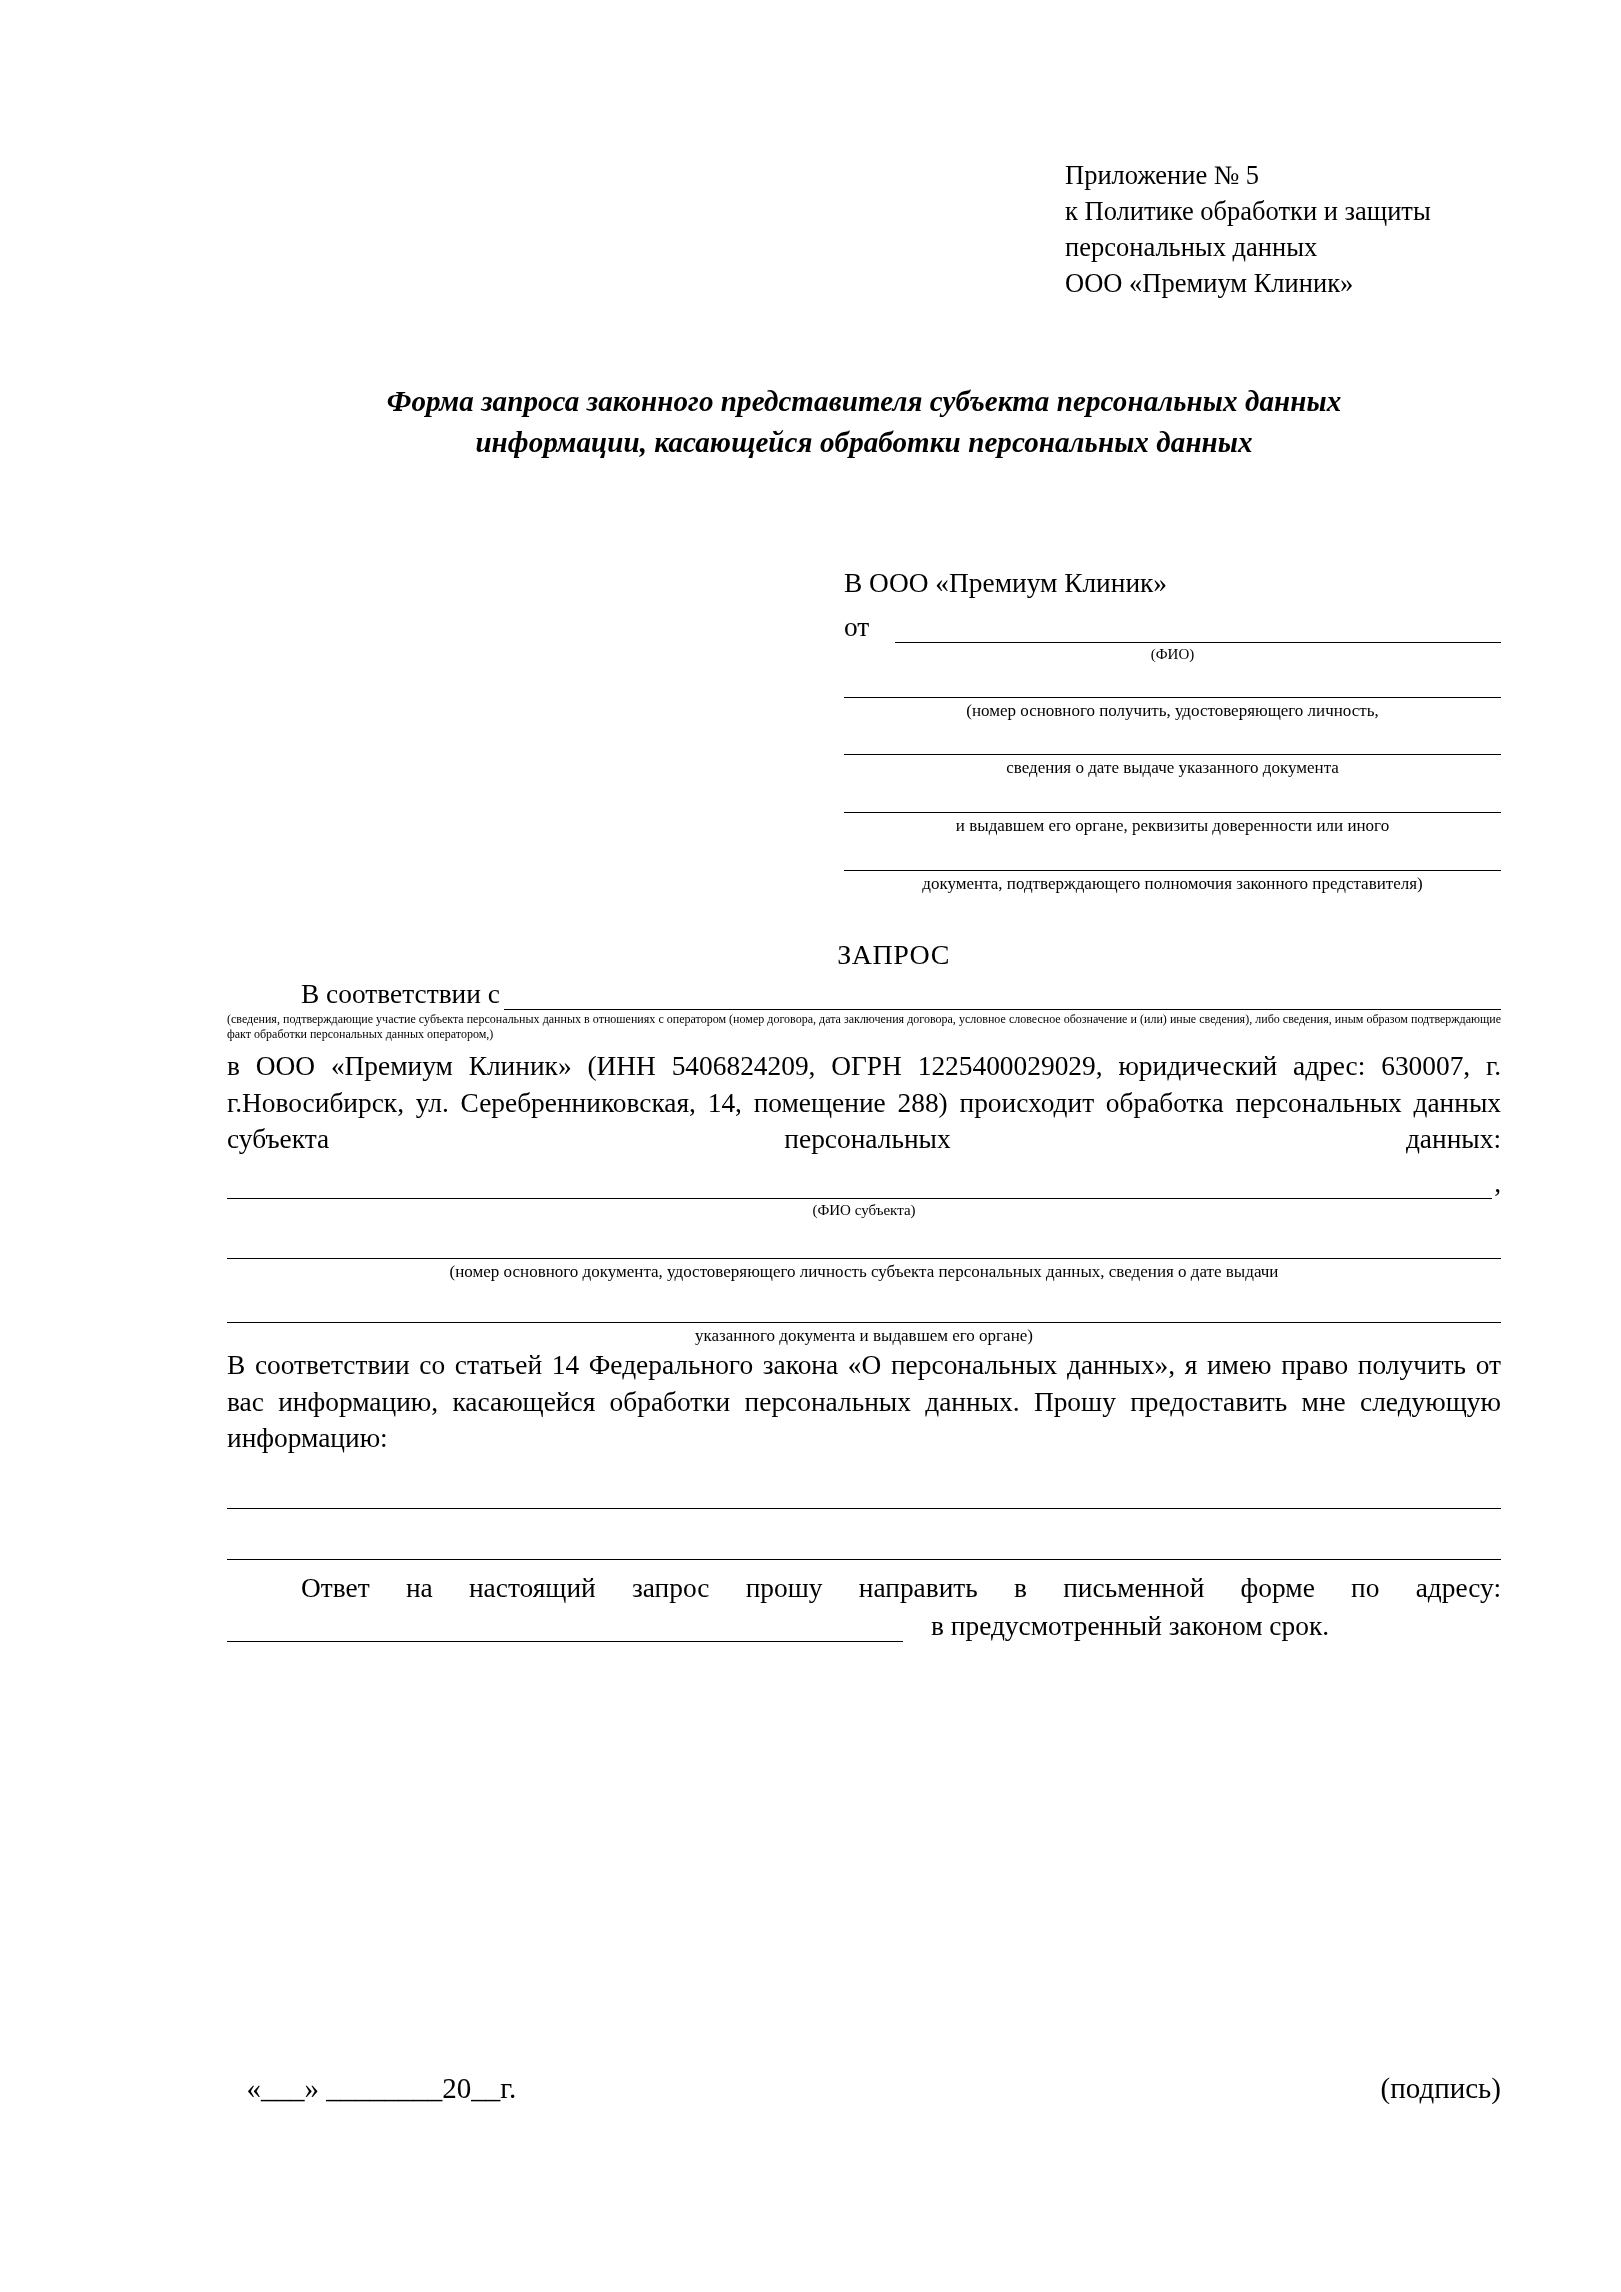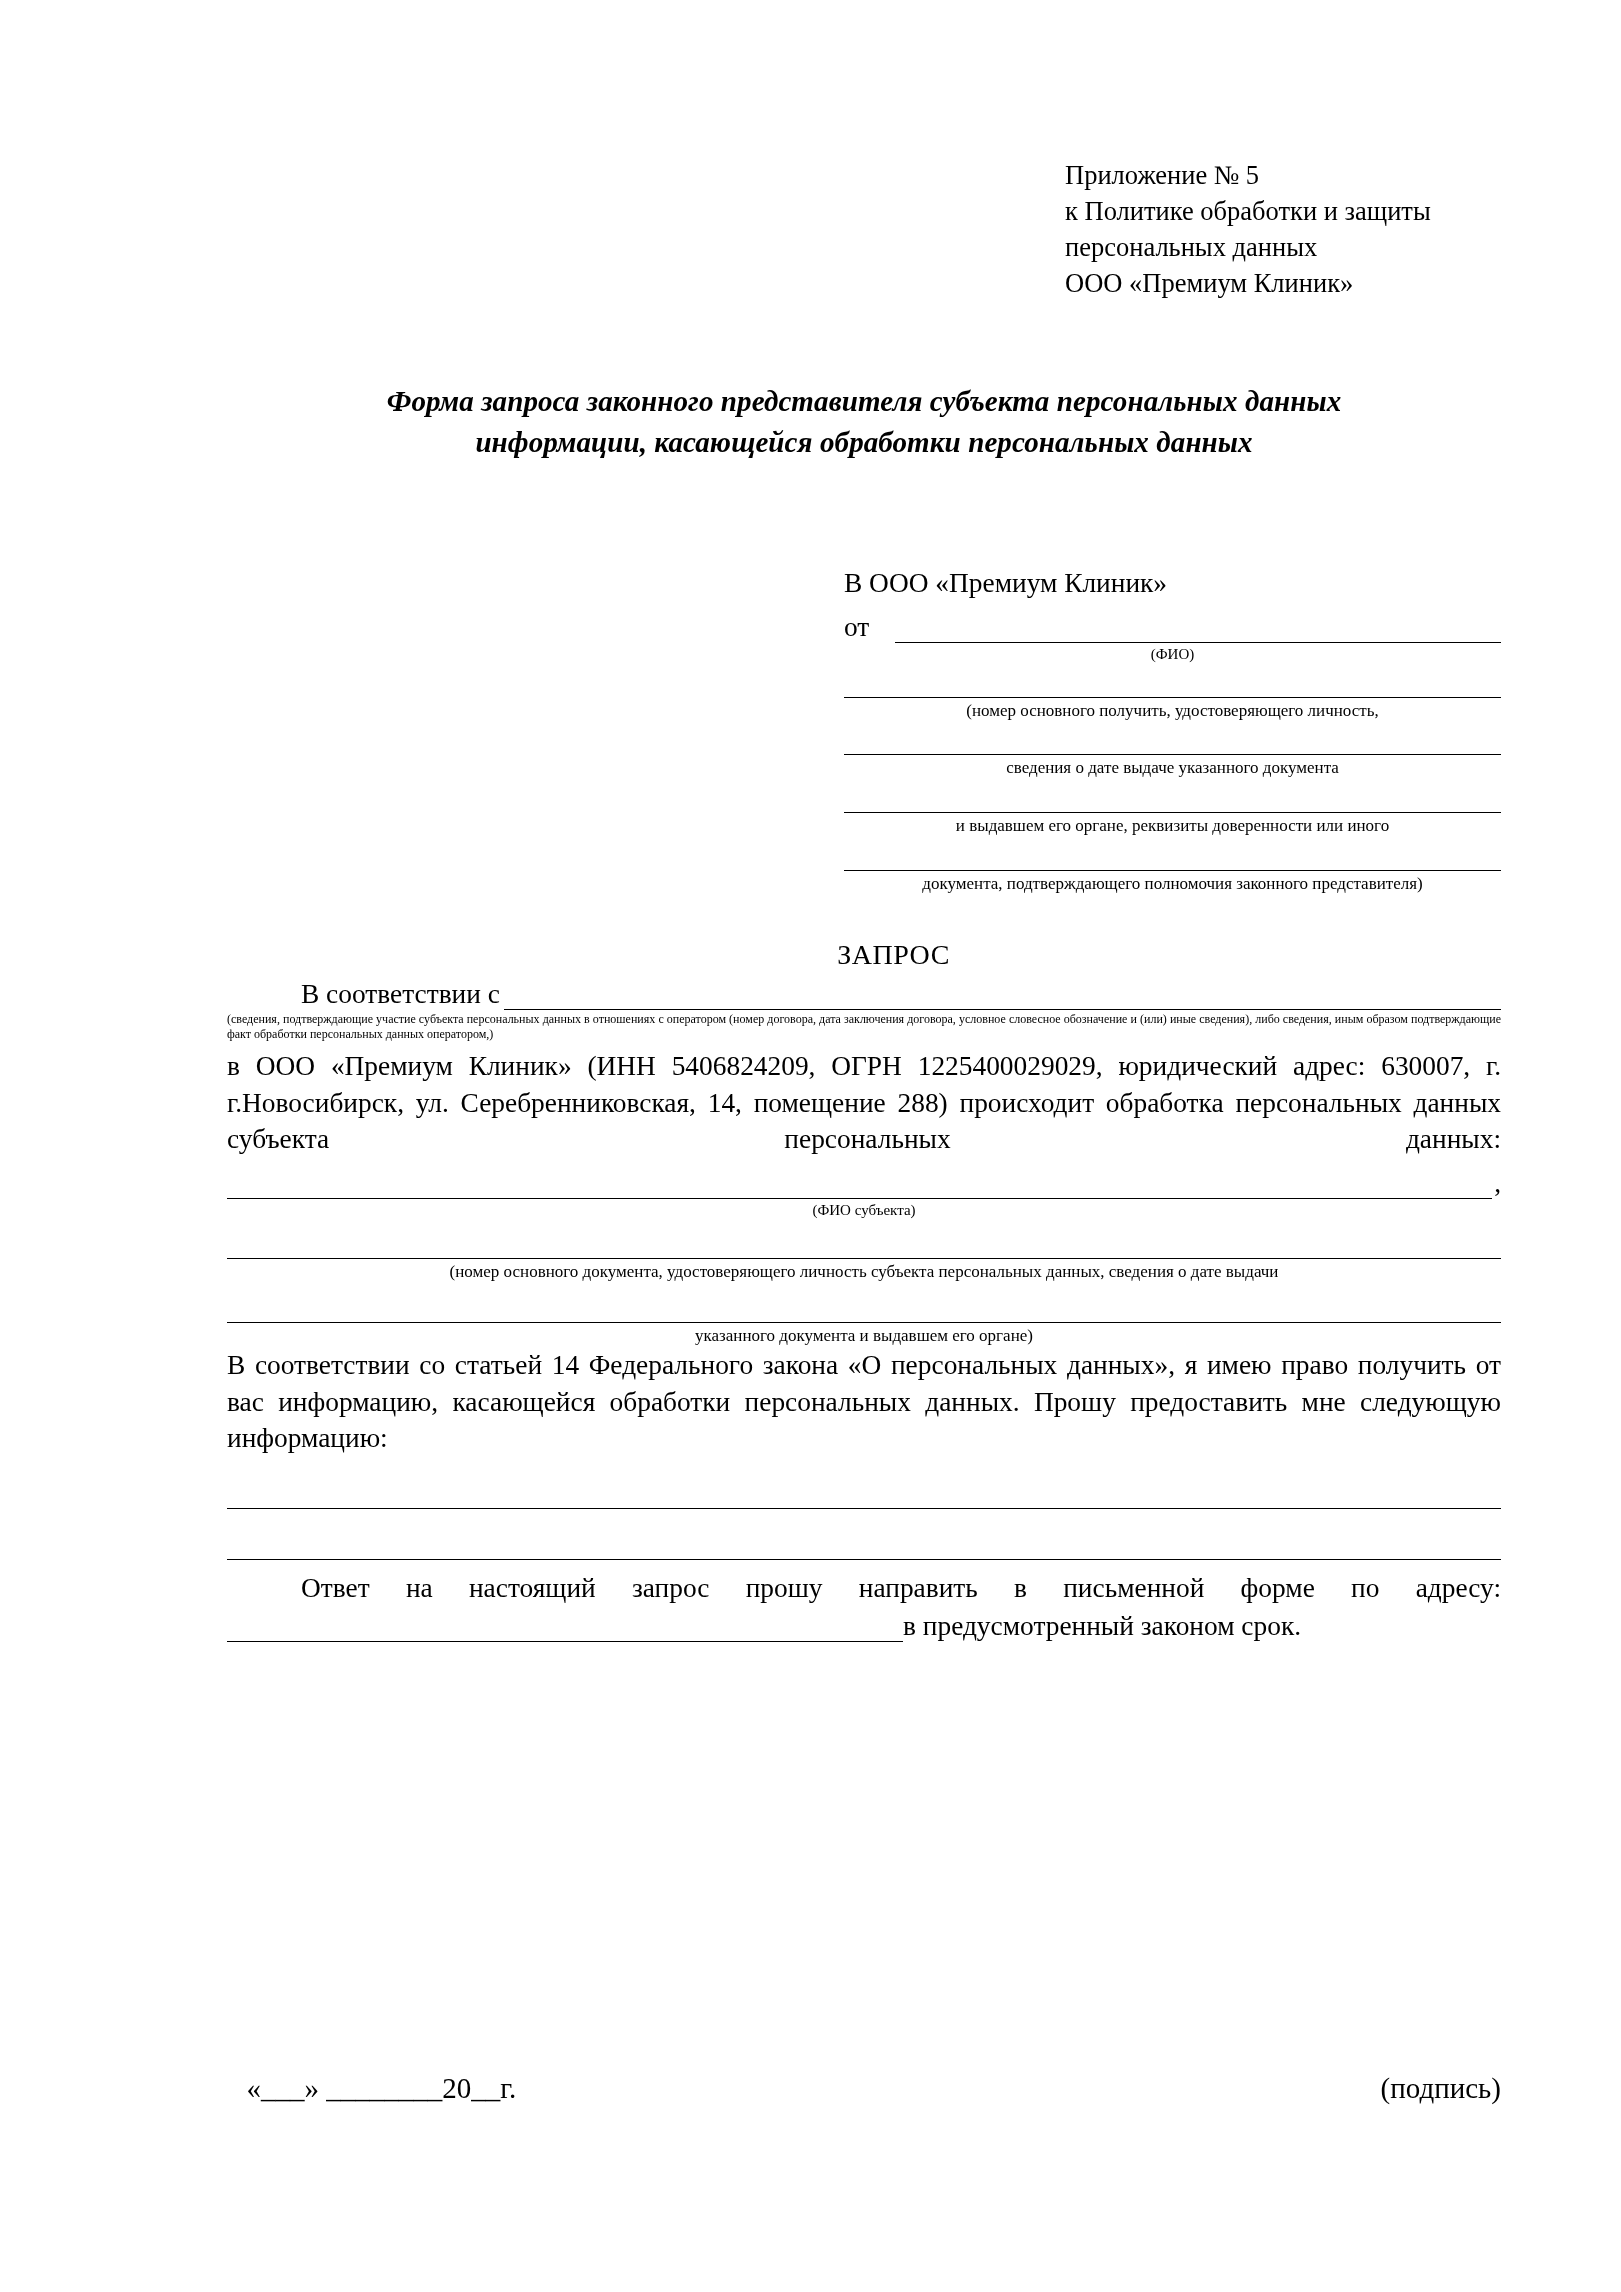--- a/index.html
+++ b/index.html
@@ -143,20 +143,21 @@
     height: 29px;
   }
   .rule-comma .comma {
     font-size: 27.4px;
     padding-left: 2px;
   }
   .addr-line {
     display: flex;
     align-items: flex-end;
     margin-top: 3.9px;
+    gap: 28px;
   }
   .addr-line .rule {
     flex: 0 0 676px;
     height: 27.4px;
   }
   .addr-line .tail {
     font-size: 27.4px;
     white-space: nowrap;
   }
 

